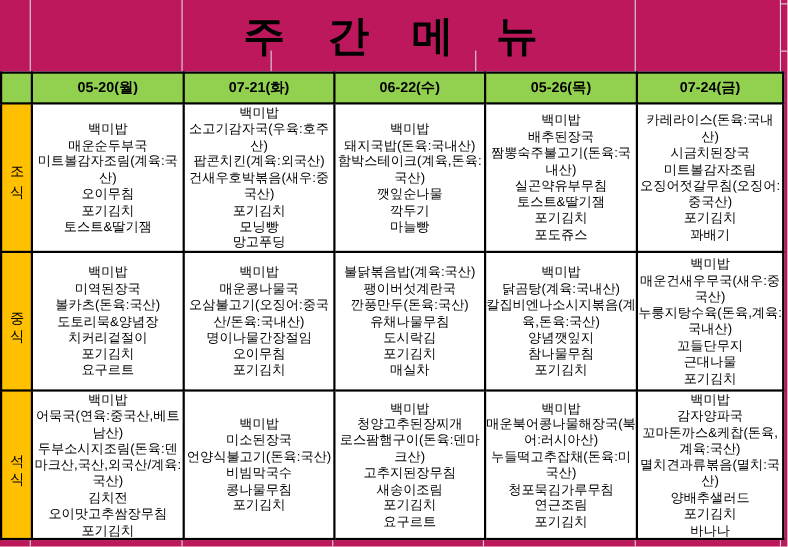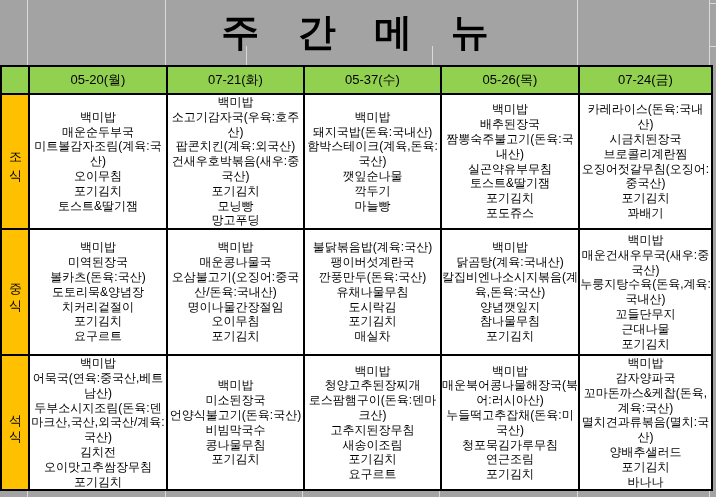--- a/index.html
+++ b/index.html
@@ -1,33 +1,33 @@
 <!DOCTYPE html>
 <html style="--green: #92D050; --orange: #FFC000; --border: #000000; --gridline: #D9D9D9;"><head>
 <meta charset="utf-8">
 <style>
   html,body{margin:0;padding:0;background:#ffffff;}
   body{font-family:"Liberation Sans","DejaVu Sans",sans-serif;color:#000;}
-  #canvas{position:relative;width:716px;height:497px;background:#a3a3a3;overflow:hidden;}
+  #canvas{position:relative;width:716px;height:497px;background:#be185d;overflow:hidden;}
 
   
   .vline{position:absolute;top:0;height:65px;width:1px;background:var(--gridline,#D9D9D9);z-index:1;}
   .vline.partial{top:46px;height:19px;}
   .vline.bottom{top:491px;height:6px;}
   .hstub{position:absolute;left:710px;width:6px;height:1px;background:var(--gridline,#D9D9D9);z-index:1;}
 
   .title{position:absolute;left:0;top:0;width:711px;height:64px;display:flex;
          align-items:center;justify-content:center;font-size:38px;font-weight:bold;
          letter-spacing:1px;word-spacing:26px;white-space:pre;z-index:2;}
 
   table.menu{position:absolute;left:0;top:65px;border-collapse:collapse;table-layout:fixed;
              z-index:3;background:#fff;}
   table.menu th,table.menu td{border:2px solid var(--border,#000);padding:0;}
   thead tr{height:28px;}
-  thead th{background:var(--green,#92D050);font-size:13px;font-weight:normal;text-align:center;}
+  thead th{background:var(--green,#92D050);font-size:13px;font-weight:bold;text-align:center;}
   tbody th.meal{background:var(--orange,#FFC000);text-align:center;vertical-align:middle;}
   .meal-label{display:inline-block;writing-mode:vertical-rl;text-orientation:upright;
               font-size:13px;letter-spacing:3px;font-weight:normal;}
   td.menu-cell{font-size:12px;line-height:14.8px;text-align:center;vertical-align:middle;
                white-space:pre-line;word-break:break-all;padding:0 2px;overflow:hidden;}
   tr.r-breakfast{height:132px;}
   tr.r-lunch{height:126px;}
   tr.r-dinner{height:133px;}
 </style>
 </head>
@@ -60,21 +60,21 @@
         <col style="width:137px">
       <col style="width:137px">
         <col style="width:138px">
         <col style="width:133px">
     </colgroup>
     <thead>
       <tr>
         <th></th>
         <th>05-20(월)</th>
         <th>07-21(화)</th>
-        <th>05-37(수)</th>
+        <th>06-22(수)</th>
         <th>05-26(목)</th>
         <th>07-24(금)</th>
       </tr>
     </thead>
     <tbody>
       <tr class="r-breakfast">
         <th class="meal"><span class="meal-label">조식</span></th>
         <td class="menu-cell">백미밥
 매운순두부국
 미트볼감자조림(계육:국산)
@@ -96,21 +96,21 @@
 마늘빵</td>
         <td class="menu-cell">백미밥
 배추된장국
 짬뽕숙주불고기(돈육:국내산)
 실곤약유부무침
 토스트&amp;딸기잼
 포기김치
 포도쥬스</td>
         <td class="menu-cell">카레라이스(돈육:국내산)
 시금치된장국
-브로콜리계란찜
+미트볼감자조림
 오징어젓갈무침(오징어:중국산)
 포기김치
 꽈배기</td>
       </tr>
       <tr class="r-lunch">
         <th class="meal"><span class="meal-label">중식</span></th>
         <td class="menu-cell">백미밥
 미역된장국
 볼카츠(돈육:국산)
 도토리묵&amp;양념장

